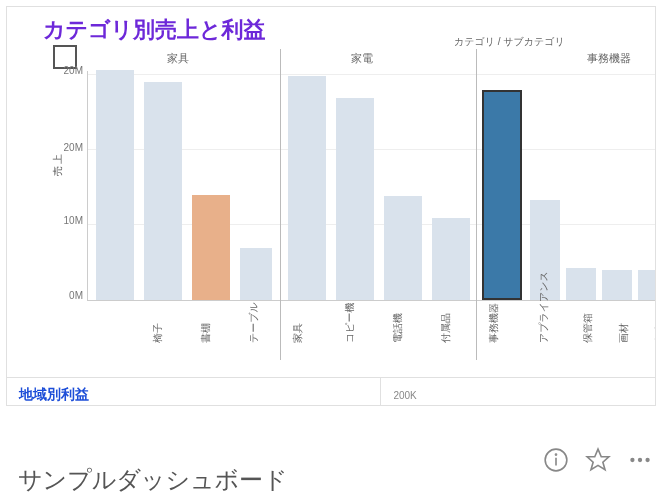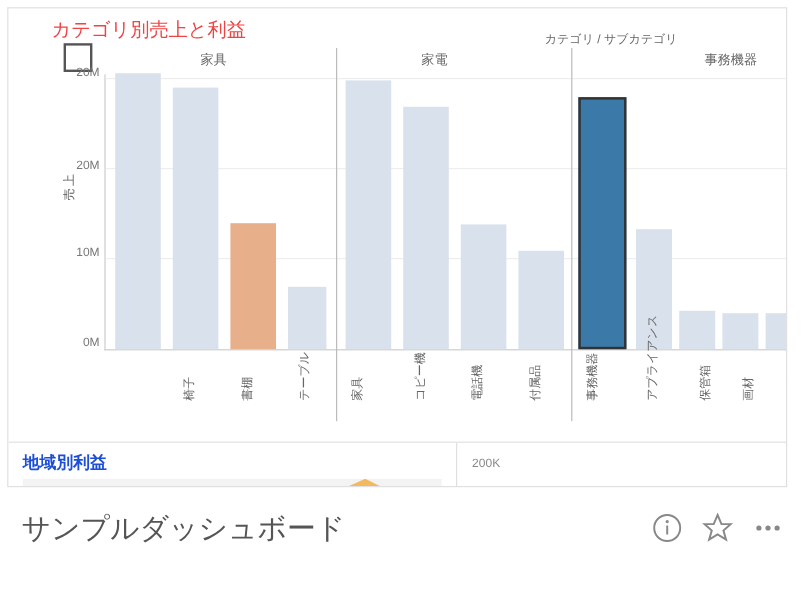--- a/index.html
+++ b/index.html
@@ -13,23 +13,23 @@
   .card {
     border: 1px solid #e0e0e0;
     width: 650px;
     height: 400px;
     margin: 6px;
     overflow: hidden;
     position: relative;
     background: #fff;
   }
   .chart-title {
-    font-size: 16px;
-    font-weight: normal;
-    color: #ef4444;
+    font-size: 22px;
+    font-weight: bold;
+    color: #6d28d9;
     padding: 8px 12px 4px 36px;
   }
   .chart-header-row {
     display: flex;
     height: 22px;
     position: relative;
   }
   .swatch {
     position: absolute;
     left: 46px;
@@ -167,20 +167,21 @@
   .footer {
     display: flex;
     align-items: center;
     padding: 12px 18px;
     gap: 14px;
   }
   .footer-title {
     flex: 1;
     font-size: 24px;
     color: #555;
+    margin-top: 40px;
   }
   .footer-icon {
     width: 28px;
     height: 28px;
     color: #888;
     cursor: pointer;
     display: flex;
     align-items: center;
     justify-content: center;
   }

